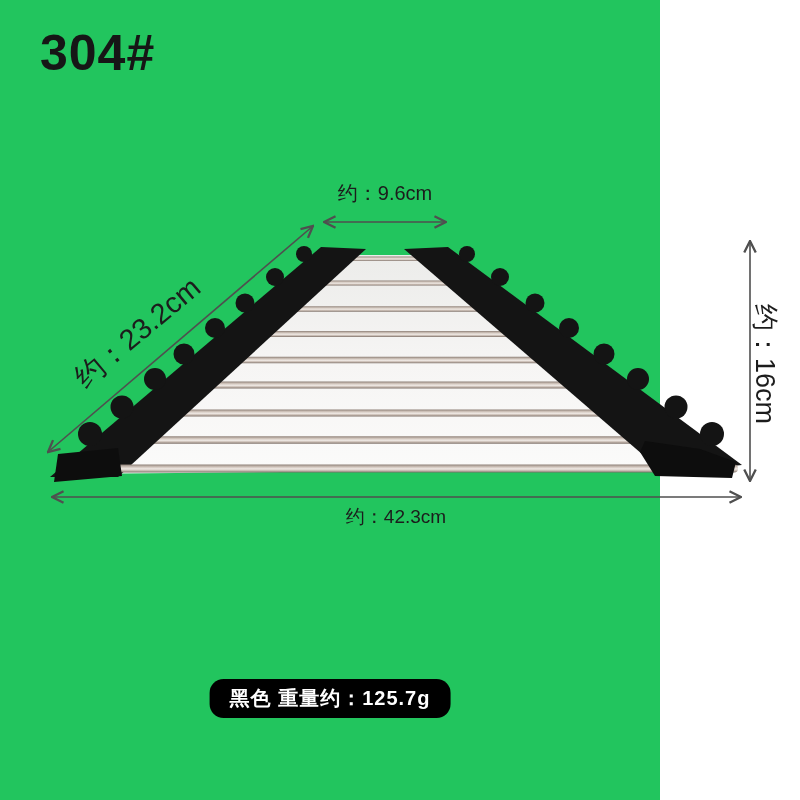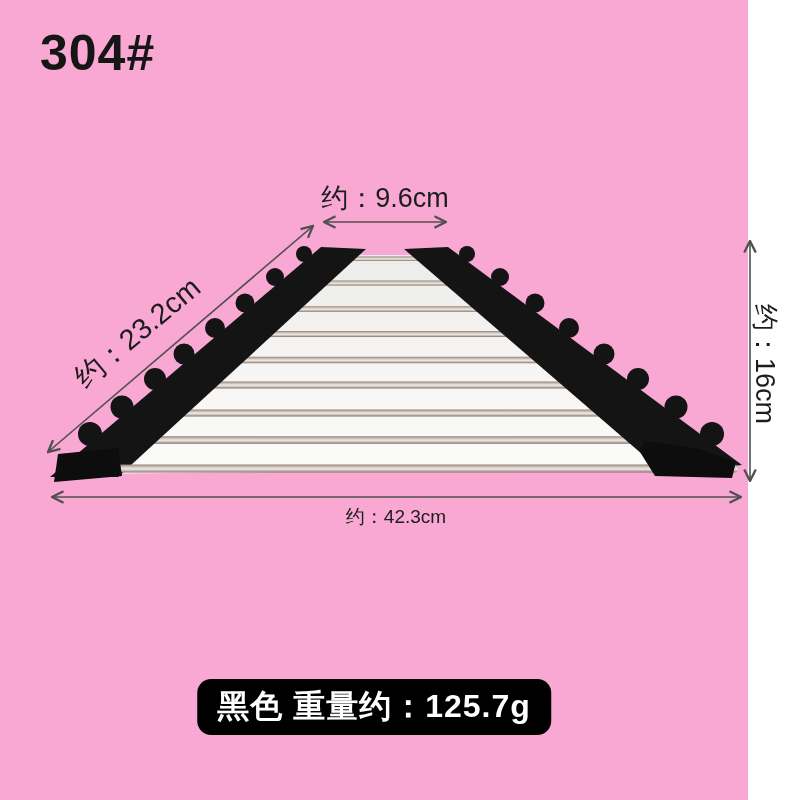--- a/index.html
+++ b/index.html
@@ -2,45 +2,45 @@
 <html><head>
 <meta charset="utf-8">
 <style>
   html,body{
     margin:0; padding:0;
     width:800px; height:800px;
     background:#ffffff;
     font-family:"Liberation Sans","DejaVu Sans",sans-serif;
     overflow:hidden;
   }
-  .stage{ position:relative; width:748px; height:800px; background:#f9a8d4; }
+  .stage{ position:relative; width:660px; height:800px; background:#22c55e; }
   .product-svg{ position:absolute; left:0; top:0; }
 
   .model-label{
     position:absolute; left:40px; top:24px;
     font-size:50px; font-weight:600; color:#161616; letter-spacing:1px;
   }
   .dim-label{
-    position:absolute; color:#1c1c1c; font-size:27px;
+    position:absolute; color:#1c1c1c; font-size:20px;
     white-space:nowrap; text-align:center; width:210px;
   }
   .dim-top{ left:280px; top:180px; }
   .dim-bottom{ left:291px; top:504px; font-size:19px; }
   .dim-left{
     left:33px; top:313px; font-size:29px;
     transform:rotate(-40deg);
   }
   .dim-right{
     left:660px; top:346px; font-size:27px;
     transform:rotate(90deg);
   }
   .weight-badge{
     position:absolute; left:50%; top:679px; transform:translateX(-50%);
     background:#000000; color:#ffffff;
-    font-size:32px; font-weight:700; letter-spacing:1px;
+    font-size:20px; font-weight:700; letter-spacing:1px;
     padding:6px 20px; border-radius:14px; white-space:nowrap;
   }
 </style>
 </head>
 <body>
 
 <div class="stage">
 
   <svg class="product-svg" width="800" height="800" viewBox="0 0 800 800">
     <defs>

